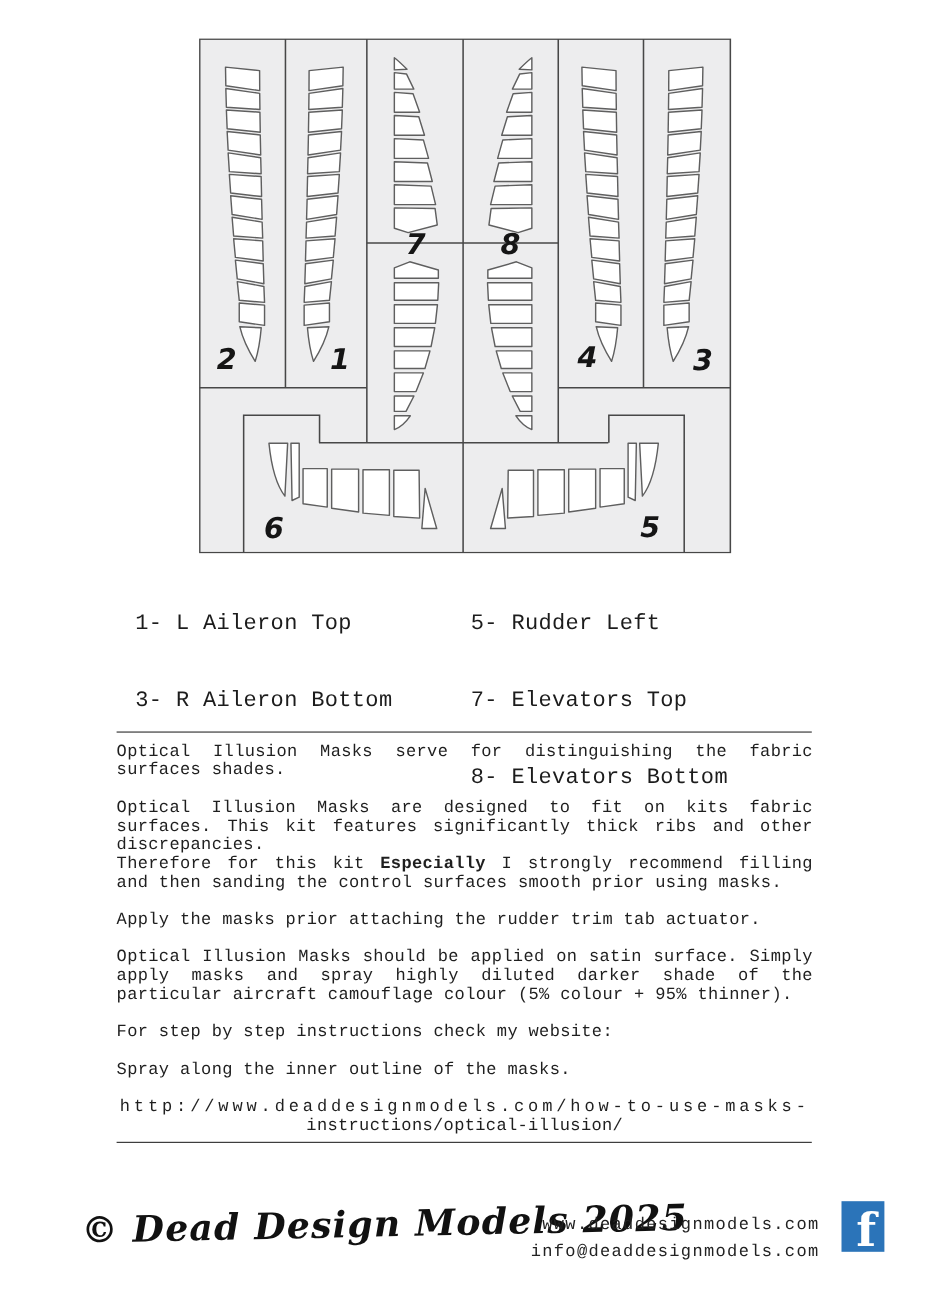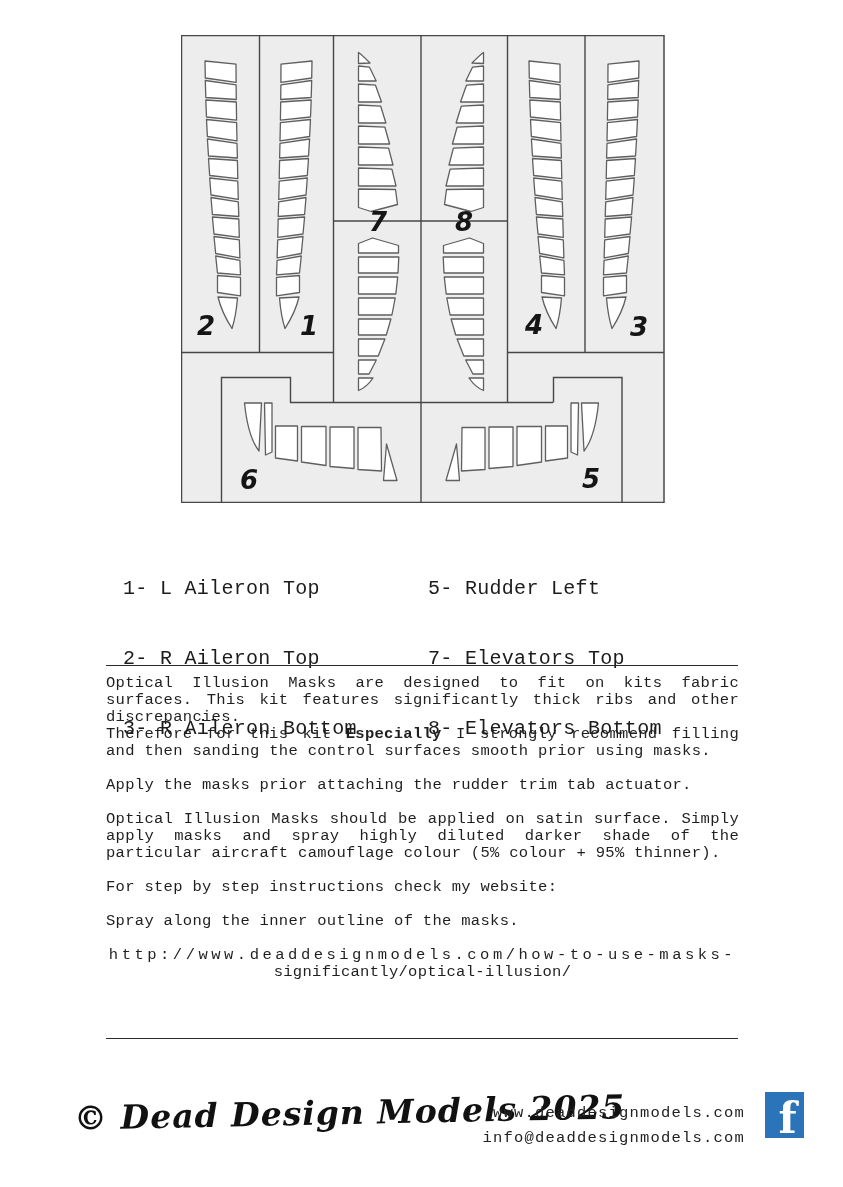--- a/index.html
+++ b/index.html
@@ -8,21 +8,21 @@
 
   
   .diagram{position:absolute;left:181px;top:35px;width:484px;height:468px;}
   .sheet{fill:#ededee;stroke:#474747;stroke-width:1.5;}
   .lines path{stroke:#474747;stroke-width:1.4;fill:none;}
   .masks path{fill:#ffffff;stroke:#5f5f5f;stroke-width:1.3;stroke-linejoin:round;}
   .panel-label{font-family:"DejaVu Sans",sans-serif;font-style:italic;font-weight:600;
                font-size:26px;fill:#151515;text-anchor:middle;}
 
   
-  .legend{position:absolute;left:123px;top:531px;display:flex;
+  .legend{position:absolute;left:123px;top:510px;display:flex;
           font-size:20px;line-height:23.2px;letter-spacing:.3px;white-space:pre;}
   .legend-col{width:305px;}
   .legend-col.right{width:auto;}
 
   
   .rule{position:absolute;left:106px;width:632px;height:0;border-top:1.4px solid #2a2a2a;}
   .rule1{top:665px;}
   .rule2{top:1038px;}
 
   
@@ -190,39 +190,39 @@
     <text class="panel-label" x="464" y="231">8</text>
     <text class="panel-label" x="534" y="334">4</text>
     <text class="panel-label" x="639" y="336">3</text>
     <text class="panel-label" x="249" y="489">6</text>
     <text class="panel-label" x="591" y="488">5</text>
   </svg>
 
   <div class="legend">
     <div class="legend-col">
       <div>1- L Aileron Top</div>
-      <div>2- R Aileron Top</div>
       <div>3- R Aileron Bottom</div>
     </div>
     <div class="legend-col right">
       <div>5- Rudder Left</div>
       <div>7- Elevators Top</div>
       <div>8- Elevators Bottom</div>
     </div>
   </div>
 
   <div class="rule rule1"></div>
 
   <div class="body-text">
+    <p><span>Optical Illusion Masks serve for distinguishing the fabric surfaces shades.</span></p>
     <p><span>Optical Illusion Masks are designed to fit on kits fabric surfaces. This kit features significantly thick ribs and other discrepancies.</span><br><span>Therefore for this kit </span><span class="em">Especially</span><span> I strongly recommend filling and then sanding the control surfaces smooth prior using masks.</span></p>
     <p>Apply the masks prior attaching the rudder trim tab actuator.</p>
     <p>Optical Illusion Masks should be applied on satin surface. Simply apply masks and spray highly diluted darker shade of the particular aircraft camouflage colour (5% colour + 95% thinner).</p>
     <p>For step by step instructions check my website:</p>
     <p>Spray along the inner outline of the masks.</p>
-    <p class="url"><span class="url1">http://www.deaddesignmodels.com/how-to-use-masks-</span><br><span>significantly/optical-illusion/</span></p>
+    <p class="url"><span class="url1">http://www.deaddesignmodels.com/how-to-use-masks-</span><br><span>instructions/optical-illusion/</span></p>
   </div>
 
   <div class="rule rule2"></div>
 
   <div class="copyright">© Dead Design Models 2025</div>
 
   <div class="contact">
     <div>www.deaddesignmodels.com</div>
     <div>info@deaddesignmodels.com</div>
   </div>

